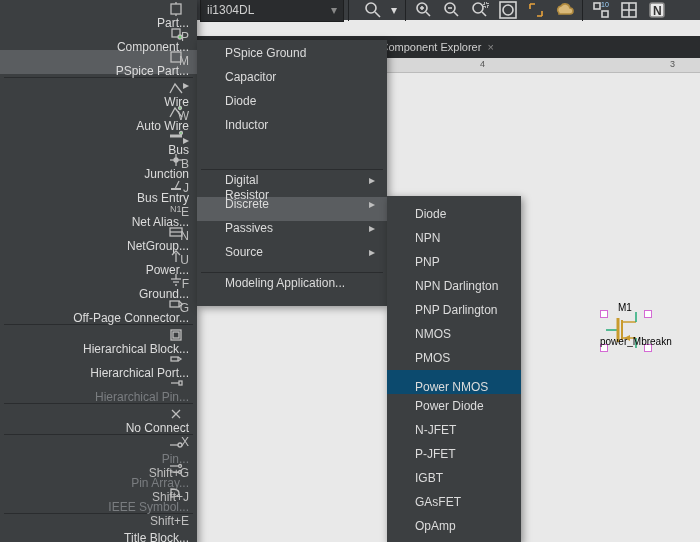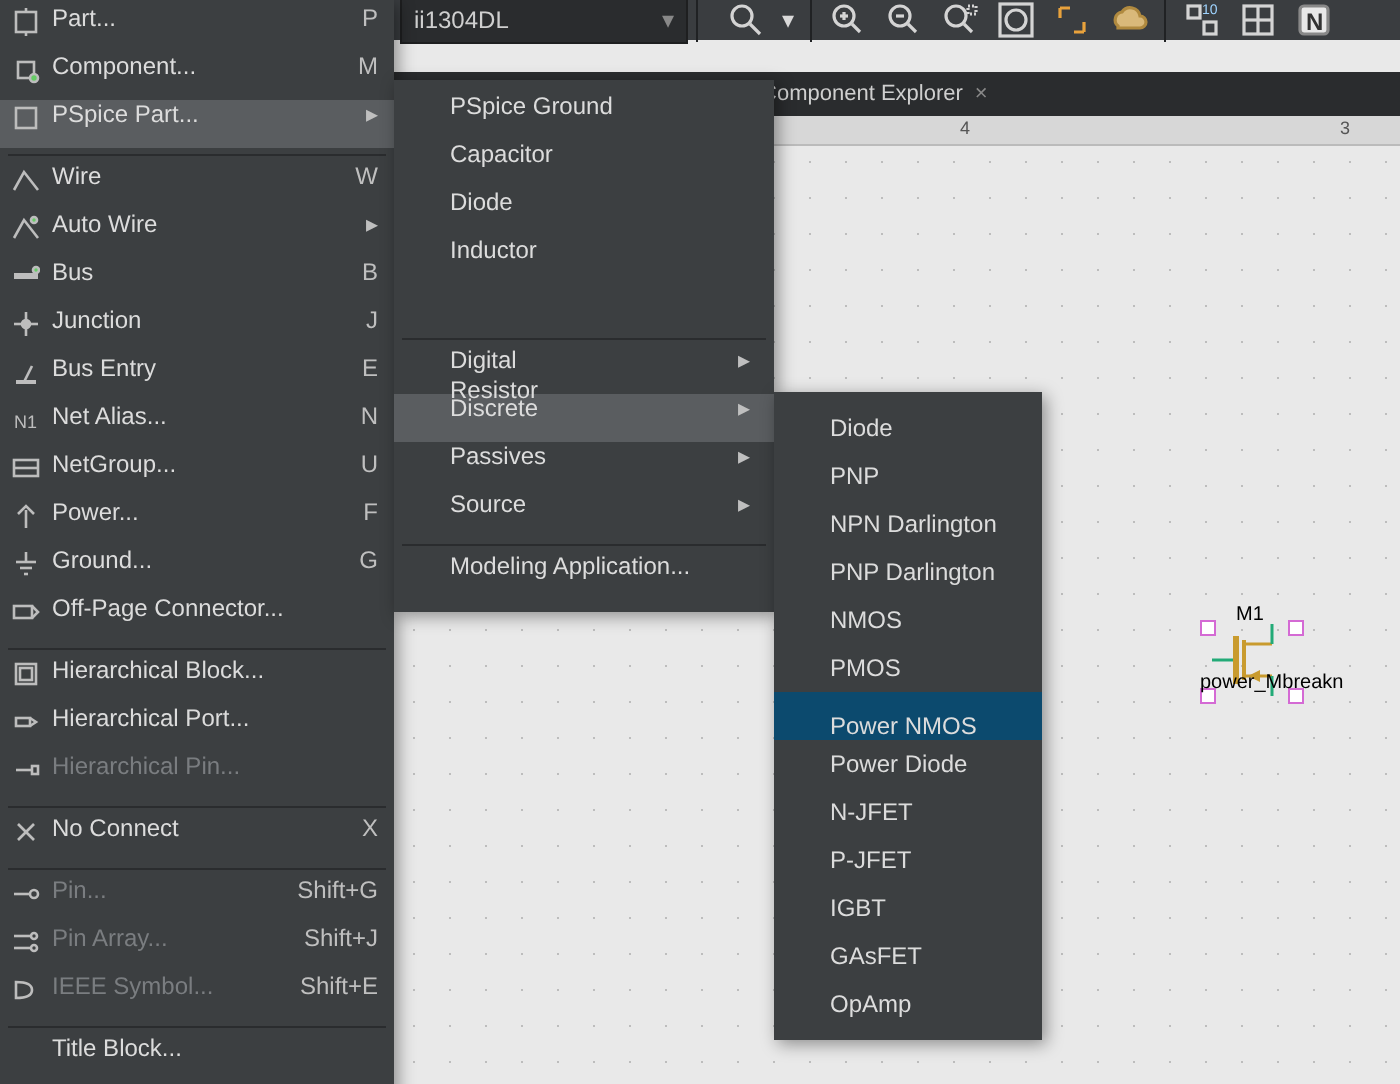--- a/index.html
+++ b/index.html
@@ -14,21 +14,21 @@
   .tab.active{color:#57c1ff;}
   .tab .x{margin-left:6px;color:#888;}
   .ruler-top{position:absolute;left:0;top:58px;width:700px;height:14px;background:#d7d7d7;border-bottom:1px solid #bbb;font-size:9px;color:#555;}
   .ruler-top span{position:absolute;top:1px;}
   
   .grid{position:absolute;left:0;top:72px;width:700px;height:470px;
         background-image:radial-gradient(#bdbdbd 0.6px,transparent 0.6px);
         background-size:18px 18px;}
   
   .menu1{position:absolute;left:0;top:0;width:197px;background:#3c3f41;padding-top:2px;padding-bottom:6px;box-shadow:2px 2px 8px rgba(0,0,0,.4);}
-  .m1-item{display:flex;align-items:flex-start;height:24px;padding:0 8px 0 4px;color:#dcdcdc;font-size:12px;}
+  .m1-item{display:flex;align-items:flex-end;height:24px;padding:0 8px 0 4px;color:#dcdcdc;font-size:12px;flex-direction:column;}
   .m1-item.disabled{color:#7a7d80;}
   .m1-item.sel{background:#5a5d60;}
   .m1-ico{width:18px;height:18px;margin-right:4px;display:flex;align-items:center;justify-content:center;}
   .m1-ico svg{stroke:#bdbdbd;fill:none;stroke-width:1.3;}
   .m1-label{flex:1;white-space:nowrap;}
   .m1-accel{color:#bfbfbf;font-size:12px;}
   .m1-arrow{margin-left:auto;color:#bfbfbf;}
   .m1-sep{height:1px;background:#2a2c2e;margin:3px 4px;}
   
   .menu2{position:absolute;left:197px;top:40px;width:190px;background:#3c3f41;padding:6px 0;box-shadow:2px 2px 8px rgba(0,0,0,.4);}
@@ -415,20 +415,23 @@
     <div class="m2-item">
       <span style="flex: 1 1 0%;">Modeling Application...</span>
     </div>
   </div>
 
 <div class="menu3" id="menu3">
     <div class="m3-item">
       <span>Diode</span>
     </div>
     <div class="m3-item">
+      <span>NPN</span>
+    </div>
+    <div class="m3-item">
       <span>PNP</span>
     </div>
     <div class="m3-item">
       <span>NPN Darlington</span>
     </div>
     <div class="m3-item">
       <span>PNP Darlington</span>
     </div>
     <div class="m3-item">
       <span>NMOS</span>

